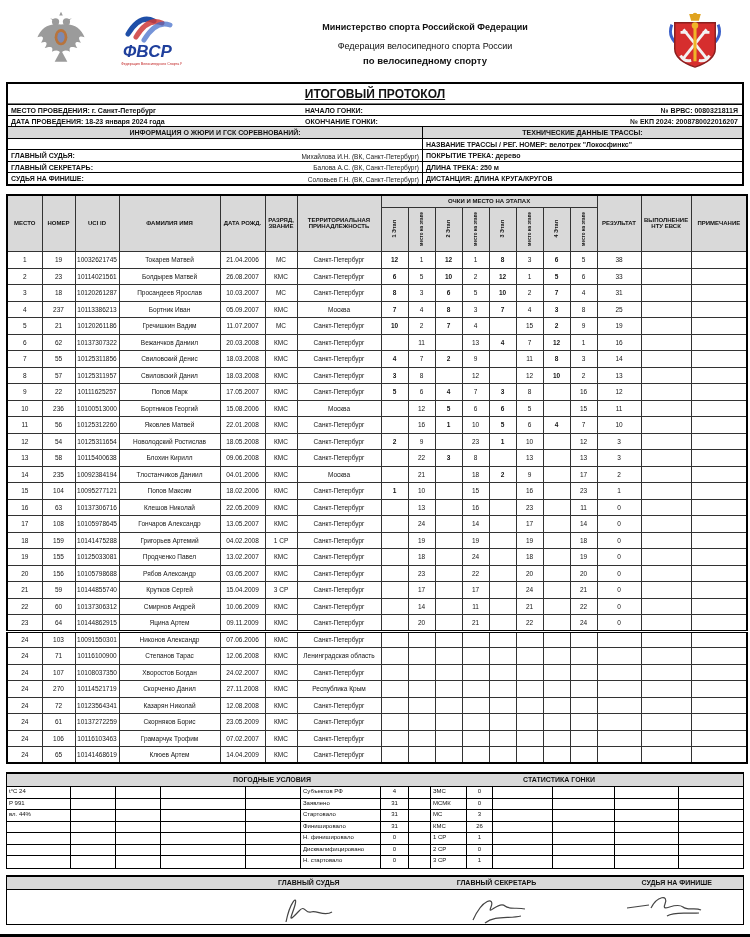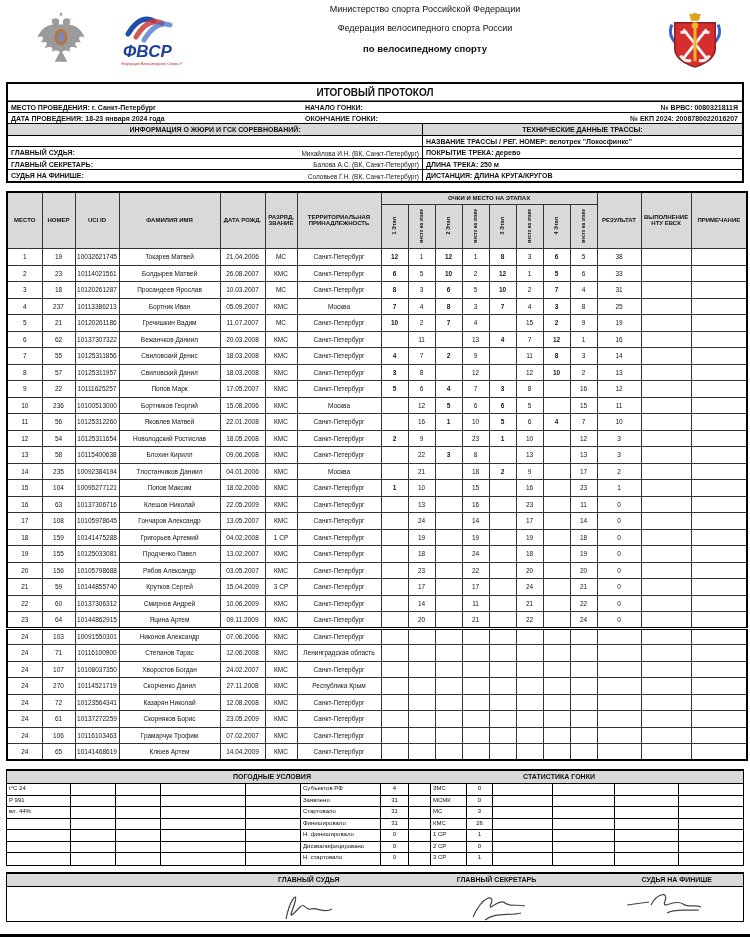--- a/index.html
+++ b/index.html
@@ -7,28 +7,28 @@
   body { width:750px; height:937px; overflow:hidden; font-family:"Liberation Sans", sans-serif; color:#111; }
   .page { position:relative; width:750px; height:937px; overflow:hidden; }
 
   
   .top { display:flex; align-items:flex-start; padding:4px 10px 0 10px; height:80px; }
   .logo { flex:none; }
   .logo.eagle { margin:6px 0 0 22px; }
   .logo.fvsr { margin:8px 0 0 28px; }
   .logo.spb { margin:8px 18px 0 0; }
   .top-center { flex:1; text-align:center; }
-  .ministry { font-size:9px; margin-top:0; }
+  .ministry { font-size:9px; margin-top:18px;font-weight:bold; }
   .fed { font-size:9px; margin-top:9px; }
   .title { font-size:13px; font-weight:bold; margin-top:13px; letter-spacing:.3px; }
-  .subtitle { font-size:9.5px; font-weight:bold; margin-top:10px; }
+  .subtitle { font-size:9.5px; font-weight:bold; margin-top:4px; }
 
   
   .docbox { margin:2px 6px 0 6px; border:2px solid #000; }
-  .proto-line { text-align:center; font-weight:bold; font-size:10px; padding:3px 0 2px 0; }
+  .proto-line { text-align:center; font-weight:bold; font-size:12px; padding:3px 0 2px 0;text-decoration:underline; }
   .proto-line.first { border-bottom:1px solid #777; }
   .mrow { display:flex; border-top:1px solid #000; font-size:7px; align-items:stretch; }
   .mleft { width:415px; display:flex; border-right:none; }
   .mleft .lab { flex:1; font-weight:bold; padding:2px 0 1px 3px; }
   .mstart { width:118px; font-weight:bold; padding:2px 0 1px 0; }
   .mright { flex:1; text-align:right; font-weight:bold; padding:2px 4px 1px 0; }
   .grayrow { background:#d9d9d9; }
   .gcell-l { width:415px; text-align:center; font-weight:bold; padding:2px 0; border-right:1px solid #000; }
   .gcell-r { flex:1; text-align:center; font-weight:bold; padding:2px 0; }
   .oleft { width:415px; display:flex; justify-content:space-between; border-right:1px solid #000; }

